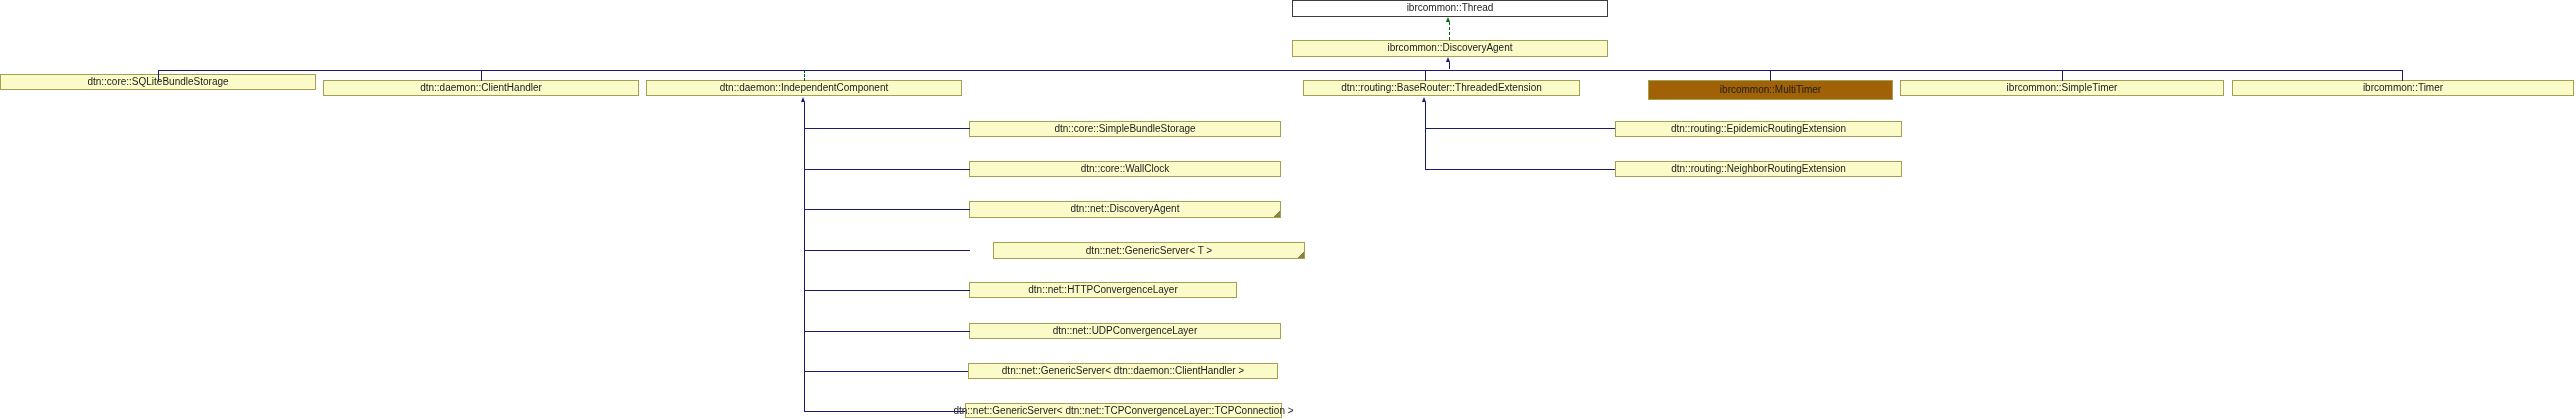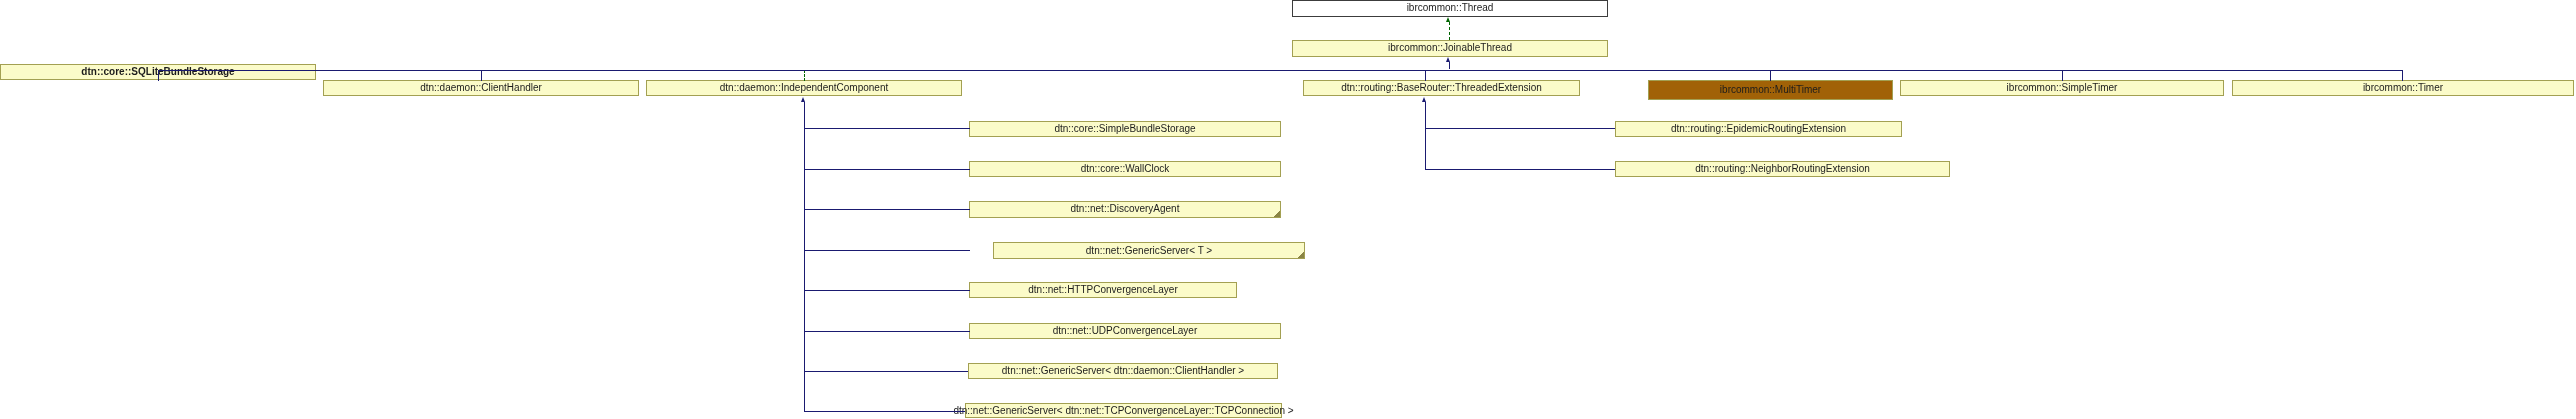--- a/index.html
+++ b/index.html
@@ -36,38 +36,38 @@
     border-left: 2.9px solid transparent;
     border-right: 2.9px solid transparent;
     pointer-events: none;
   }
 </style>
 </head>
 <body>
 
 <div id="diagram" style="width: 2576px; height: 419px; background: rgb(255, 255, 255);">
     <div class="node" style="left: 1292px; top: 0px; width: 316px; height: 16.5px; color: rgb(28, 28, 28); background: rgb(255, 255, 255); border: 0.7px solid rgb(60, 60, 60);">ibrcommon::Thread</div>
-    <div class="node" style="left: 1292px; top: 40px; width: 316px; height: 16.5px; color: rgb(28, 28, 28); background: rgb(251, 251, 201); border: 0.7px solid rgb(163, 160, 82);">ibrcommon::JoinableThread</div>
-    <div class="node" style="left: 0px; top: 64px; width: 316px; height: 16px; color: rgb(28, 28, 28); background: rgb(251, 251, 201); border: 0.7px solid rgb(163, 160, 82); font-weight: bold;">dtn::core::SQLiteBundleStorage</div>
+    <div class="node" style="left: 1292px; top: 40px; width: 316px; height: 16.5px; color: rgb(28, 28, 28); background: rgb(251, 251, 201); border: 0.7px solid rgb(163, 160, 82);">ibrcommon::DiscoveryAgent</div>
+    <div class="node" style="left: 0px; top: 74px; width: 316px; height: 16px; color: rgb(28, 28, 28); background: rgb(251, 251, 201); border: 0.7px solid rgb(163, 160, 82);">dtn::core::SQLiteBundleStorage</div>
     <div class="node" style="left: 323px; top: 80px; width: 316px; height: 16px; color: rgb(28, 28, 28); background: rgb(251, 251, 201); border: 0.7px solid rgb(163, 160, 82);">dtn::daemon::ClientHandler</div>
     <div class="node" style="left: 646px; top: 80px; width: 316px; height: 16px; color: rgb(28, 28, 28); background: rgb(251, 251, 201); border: 0.7px solid rgb(163, 160, 82);">dtn::daemon::IndependentComponent</div>
     <div class="node" style="left: 1287px; top: 80px; width: 277px; height: 16px; color: rgb(28, 28, 28); background: rgb(251, 251, 201); border: 0.7px solid rgb(163, 160, 82); margin-left: 16px;">dtn::routing::BaseRouter::ThreadedExtension</div>
     <div class="node" style="left: 1648px; top: 80px; width: 245px; height: 20px; color: rgb(28, 28, 28); background: #a16207; border: 0.7px solid rgb(163, 160, 82); text-align: right;">ibrcommon::MultiTimer</div>
     <div class="node" style="left: 1900px; top: 80px; width: 324px; height: 16px; color: rgb(28, 28, 28); background: rgb(251, 251, 201); border: 0.7px solid rgb(163, 160, 82);">ibrcommon::SimpleTimer</div>
     <div class="node" style="left: 2232px; top: 80px; width: 342px; height: 16px; color: rgb(28, 28, 28); background: rgb(251, 251, 201); border: 0.7px solid rgb(163, 160, 82);">ibrcommon::Timer</div>
     <div class="node" style="left: 969px; top: 121px; width: 312px; height: 16px; color: rgb(28, 28, 28); background: rgb(251, 251, 201); border: 0.7px solid rgb(163, 160, 82);">dtn::core::SimpleBundleStorage</div>
     <div class="node" style="left: 969px; top: 161px; width: 312px; height: 16px; color: rgb(28, 28, 28); background: rgb(251, 251, 201); border: 0.7px solid rgb(163, 160, 82);">dtn::core::WallClock</div>
     <div class="node" style="left: 969px; top: 201px; width: 312px; height: 16.5px; color: rgb(28, 28, 28); background: rgb(251, 251, 201); border: 0.7px solid rgb(163, 160, 82);">dtn::net::DiscoveryAgent<span class="fold"></span></div>
     <div class="node" style="left: 969px; top: 242px; width: 312px; height: 17px; color: rgb(28, 28, 28); background: rgb(251, 251, 201); border: 0.7px solid rgb(163, 160, 82); margin-left: 24px;">dtn::net::GenericServer&lt; T &gt;<span class="fold"></span></div>
     <div class="node" style="left: 969px; top: 282px; width: 268px; height: 16px; color: rgb(28, 28, 28); background: rgb(251, 251, 201); border: 0.7px solid rgb(163, 160, 82);">dtn::net::HTTPConvergenceLayer</div>
     <div class="node" style="left: 969px; top: 323px; width: 312px; height: 16px; color: rgb(28, 28, 28); background: rgb(251, 251, 201); border: 0.7px solid rgb(163, 160, 82);">dtn::net::UDPConvergenceLayer</div>
     <div class="node" style="left: 968px; top: 363px; width: 310px; height: 16px; color: rgb(28, 28, 28); background: rgb(251, 251, 201); border: 0.7px solid rgb(163, 160, 82);">dtn::net::GenericServer&lt; dtn::daemon::ClientHandler &gt;</div>
     <div class="node" style="left: 965px; top: 403px; width: 317px; height: 15px; color: rgb(28, 28, 28); background: rgb(251, 251, 201); border: 0.7px solid rgb(163, 160, 82);">dtn::net::GenericServer&lt; dtn::net::TCPConvergenceLayer::TCPConnection &gt;</div>
     <div class="node" style="left: 1615px; top: 121px; width: 287px; height: 16px; color: rgb(28, 28, 28); background: rgb(251, 251, 201); border: 0.7px solid rgb(163, 160, 82);">dtn::routing::EpidemicRoutingExtension</div>
-    <div class="node" style="left: 1615px; top: 161px; width: 335px; height: 16px; color: rgb(28, 28, 28); background: rgb(251, 251, 201); border: 0.7px solid rgb(163, 160, 82);">dtn::routing::NeighborRoutingExtension</div>
+    <div class="node" style="left: 1615px; top: 161px; width: 287px; height: 16px; color: rgb(28, 28, 28); background: rgb(251, 251, 201); border: 0.7px solid rgb(163, 160, 82);">dtn::routing::NeighborRoutingExtension</div>
     <div class="seg" style="left: 1449px; top: 22px; height: 18px; width: 0px; border-left: 0.7px dashed rgb(0, 100, 0);"></div>
     <div class="seg" style="left: 804px; top: 70px; height: 10.8px; width: 0px; border-left: 0.7px dashed rgb(0, 100, 0);"></div>
     <div class="seg" style="left: 1449px; top: 62px; height: 7.2px; width: 0px; border-left: 0.7px solid rgb(26, 26, 112);"></div>
     <div class="seg" style="left: 158px; top: 70px; width: 2244px; height: 0px; border-top: 0.7px solid rgb(26, 26, 112);"></div>
     <div class="seg" style="left: 158px; top: 70px; height: 10.8px; width: 0px; border-left: 0.7px solid rgb(26, 26, 112);"></div>
     <div class="seg" style="left: 481px; top: 70px; height: 10.8px; width: 0px; border-left: 0.7px solid rgb(26, 26, 112);"></div>
     <div class="seg" style="left: 1425px; top: 70px; height: 10.8px; width: 0px; border-left: 0.7px solid rgb(26, 26, 112);"></div>
     <div class="seg" style="left: 1770px; top: 70px; height: 10.8px; width: 0px; border-left: 0.7px solid rgb(26, 26, 112);"></div>
     <div class="seg" style="left: 2062px; top: 70px; height: 10.8px; width: 0px; border-left: 0.7px solid rgb(26, 26, 112);"></div>
     <div class="seg" style="left: 2402px; top: 70px; height: 10.8px; width: 0px; border-left: 0.7px solid rgb(26, 26, 112);"></div>

